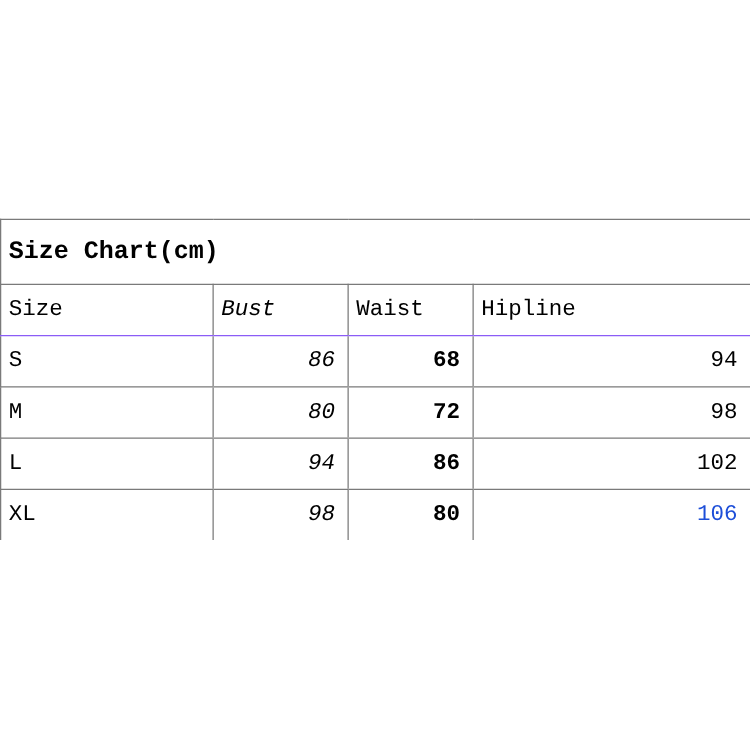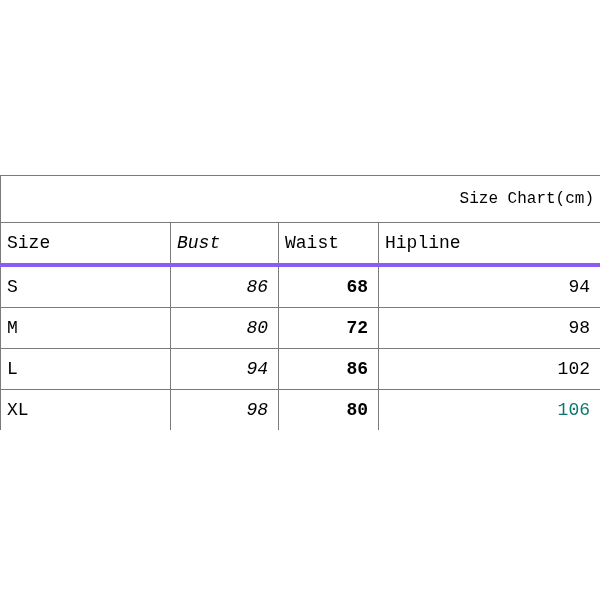--- a/index.html
+++ b/index.html
@@ -17,47 +17,48 @@
       padding-top: 175px;
     }
     table {
       border-collapse: collapse;
       width: 100%;
     }
     .title-row td {
       border-top: 1px solid #7a7a7a;
       border-bottom: 1px solid #7a7a7a;
       border-left: 1px solid #7a7a7a;
-      text-align: right;
+      text-align: left;
       padding: 14px 6px;
-      font-size: 16px;
+      font-size: 20px;
+      font-weight: bold;
     }
     .header-row td {
-      border-bottom: 4px solid #8b5cf6;
+      border-bottom: 1px solid #8b5cf6;
       padding: 10px 6px;
       font-weight: normal;
     }
     .data-row td {
       border-bottom: 1px solid #7a7a7a;
       padding: 10px 6px;
     }
     .col-size { border-left: 1px solid #7a7a7a; width: 170px; text-align: left; }
     .col-bust { border-left: 1px solid #7a7a7a; width: 108px; font-style: italic; }
     .col-waist { border-left: 1px solid #7a7a7a; width: 100px; font-weight: bold; }
     .col-hipline { border-left: 1px solid #7a7a7a; }
     .header-row .col-size,
     .header-row .col-bust,
     .header-row .col-waist,
     .header-row .col-hipline { text-align: left; }
     .data-row .col-bust,
     .data-row .col-waist,
     .data-row .col-hipline { text-align: right; padding-right: 10px; }
     .data-row:last-child td { border-bottom: none; margin-left: 36px; }
     .link-like {
-      color: #0f766e;
+      color: #1d4ed8;
     }
   </style>
 </head>
 <body>
 
 <div class="container">
   <table>
     <tbody>
         <tr class="title-row">
       <td colspan="4">Size Chart(cm)</td>

